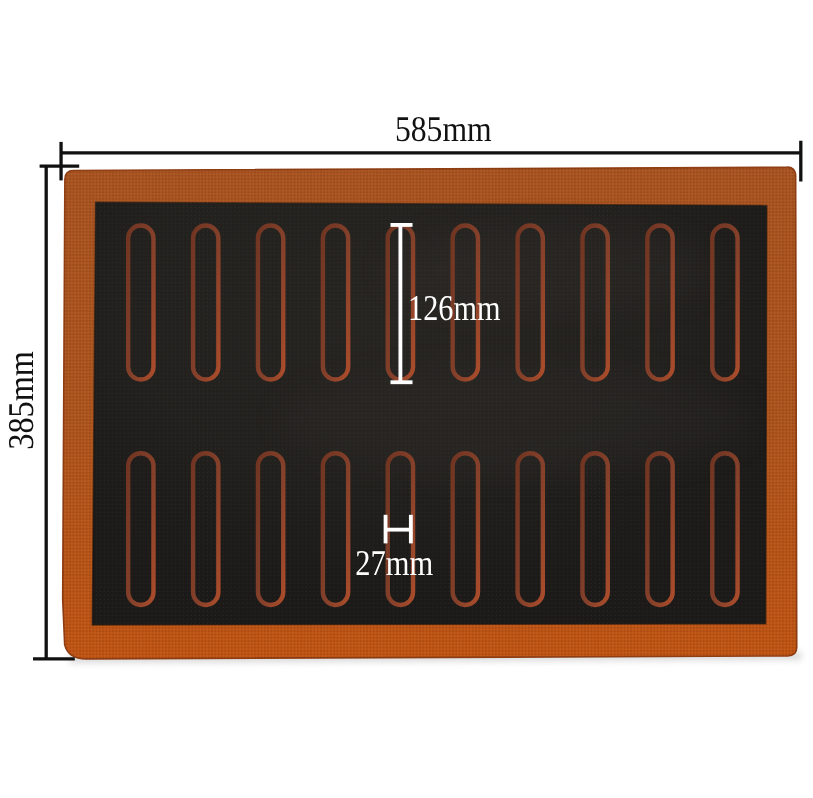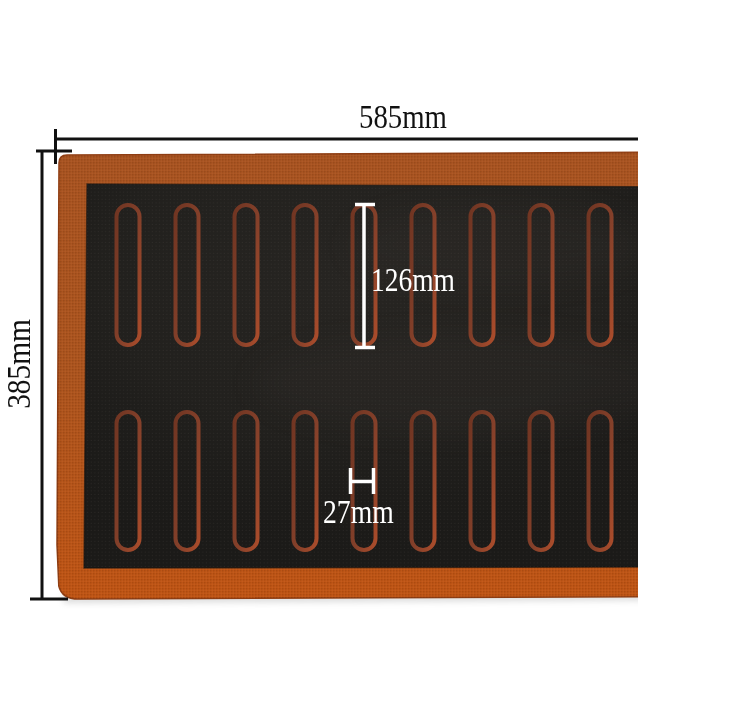--- a/index.html
+++ b/index.html
@@ -1,16 +1,16 @@
 <!DOCTYPE html>
 <html><head>
 <meta charset="utf-8">
 <style>
   html,body{margin:0;padding:0;background:#ffffff;}
-  .wrap{position:relative;width:638px;height:725px;background:#ffffff;overflow:hidden;
+  .wrap{position:relative;width:739px;height:725px;background:#ffffff;overflow:hidden;
         font-family:"Liberation Serif", serif;}
 </style>
 </head>
 <body>
 <div class="wrap">
 <svg width="739" height="725" viewBox="0 0 739 725">
   <defs>
     <linearGradient id="borderGrad" x1="0" y1="0" x2="0" y2="1">
       <stop offset="0" stop-color="#a95320"></stop>
       <stop offset="0.5" stop-color="#ad541d"></stop>

